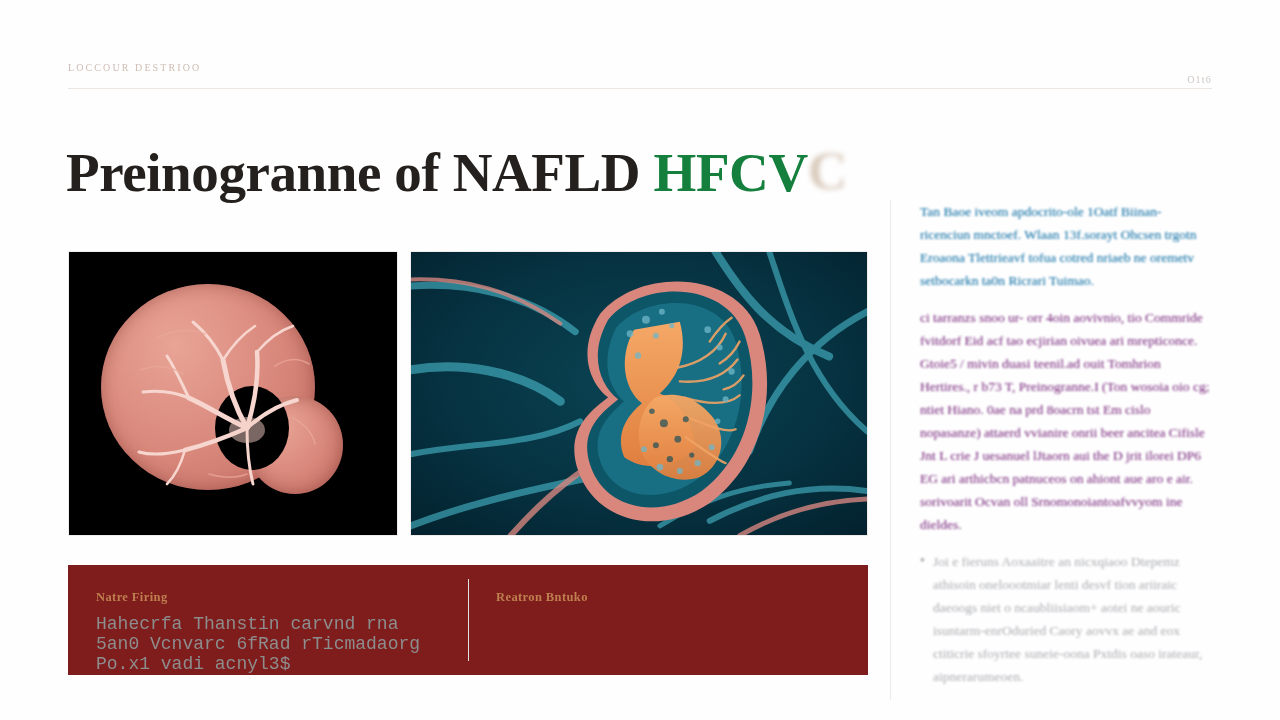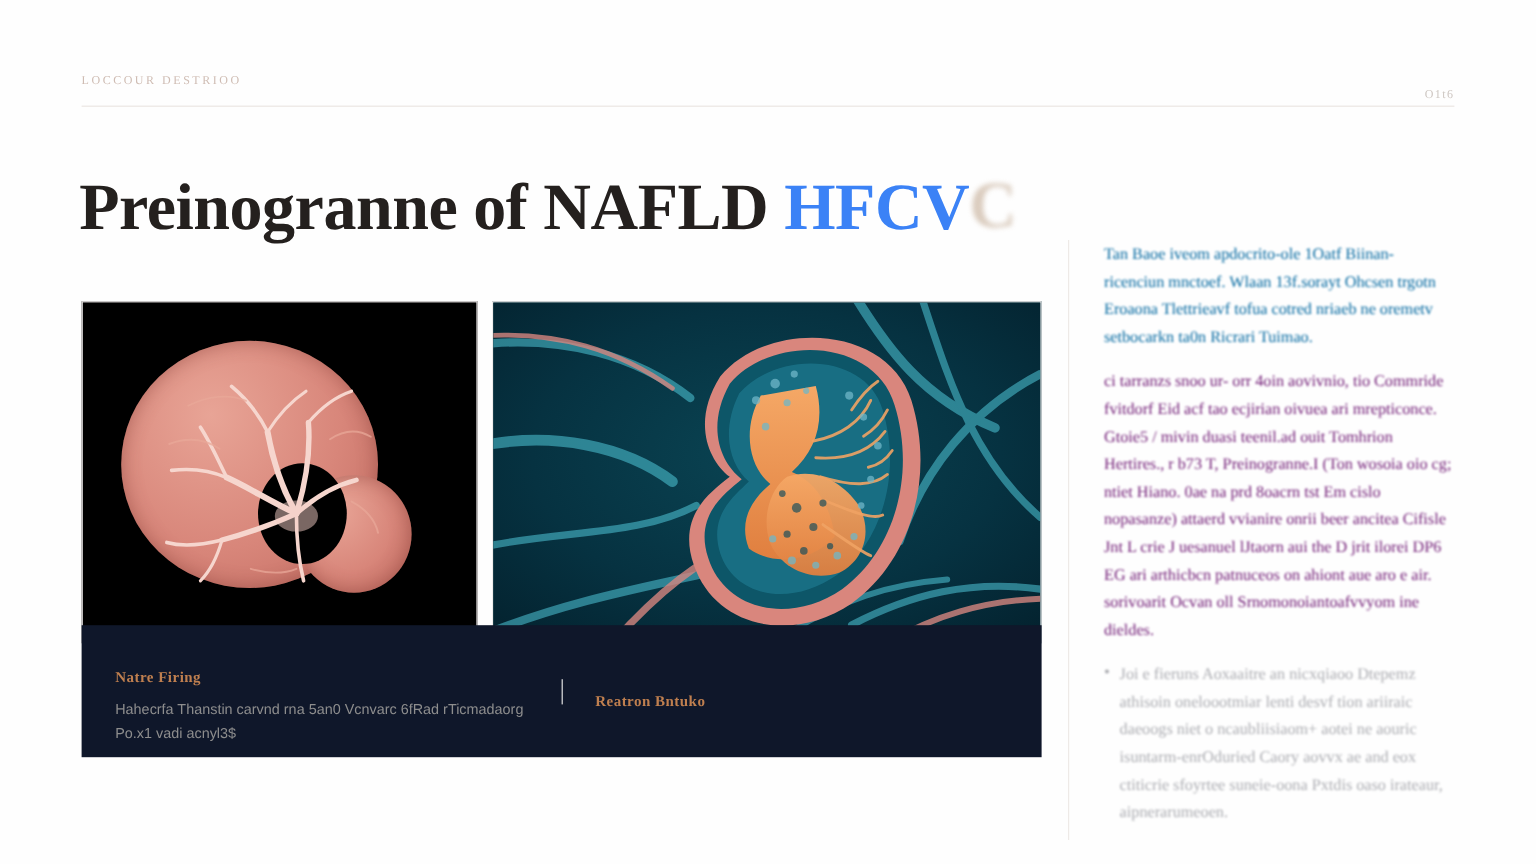--- a/index.html
+++ b/index.html
@@ -70,21 +70,21 @@
     top: 104px;
     font-family: "Liberation Serif", serif;
     font-weight: 700;
     font-size: 55px;
     line-height: 64px;
     letter-spacing: -0.4px;
     color: #24201e;
     white-space: nowrap;
   }
   .title .accent {
-    color: #3b82f6;
+    color: #15803d;
   }
   .title .smudge {
     display: inline-block;
     color: #cdb9a6;
     filter: blur(2.4px);
     opacity: .72;
     transform: translateY(-2px);
   }
 
   
@@ -154,26 +154,25 @@
     pointer-events: none;
   }
 
   
   .kidney-teal { position: absolute; inset: 0; }
 
   
   .caption-panel {
     position: absolute;
     left: 68px;
-    top: 521px;
+    top: 565px;
     width: 800px;
     height: 110px;
-    background: #0f172a;
+    background: #7f1d1d;
     display: flex;
-    align-items: center;
   }
   .caption-cell {
     position: relative;
     padding: 25px 28px 0 28px;
     box-sizing: border-box;
     flex: 1 1 0;
   }
   .caption-cell + .caption-cell::before {
     content: "";
     position: absolute;
@@ -187,22 +186,22 @@
     font-family: "Liberation Serif", serif;
     font-size: 12.5px;
     font-weight: 700;
     letter-spacing: .4px;
     color: #bf7f4f;
     filter: blur(0.5px);
     margin-bottom: 9px;
     white-space: nowrap;
   }
   .caption-body {
-    font-family: Liberation Sans, sans-serif;
-    font-size: 12px;
+    font-family: Liberation Mono, monospace;
+    font-size: 18px;
     line-height: 20px;
     color: #8d8d8d;
     filter: blur(0.6px);
   }
 
   
   .side-divider {
     position: absolute;
     left: 890px;
     top: 200px;

